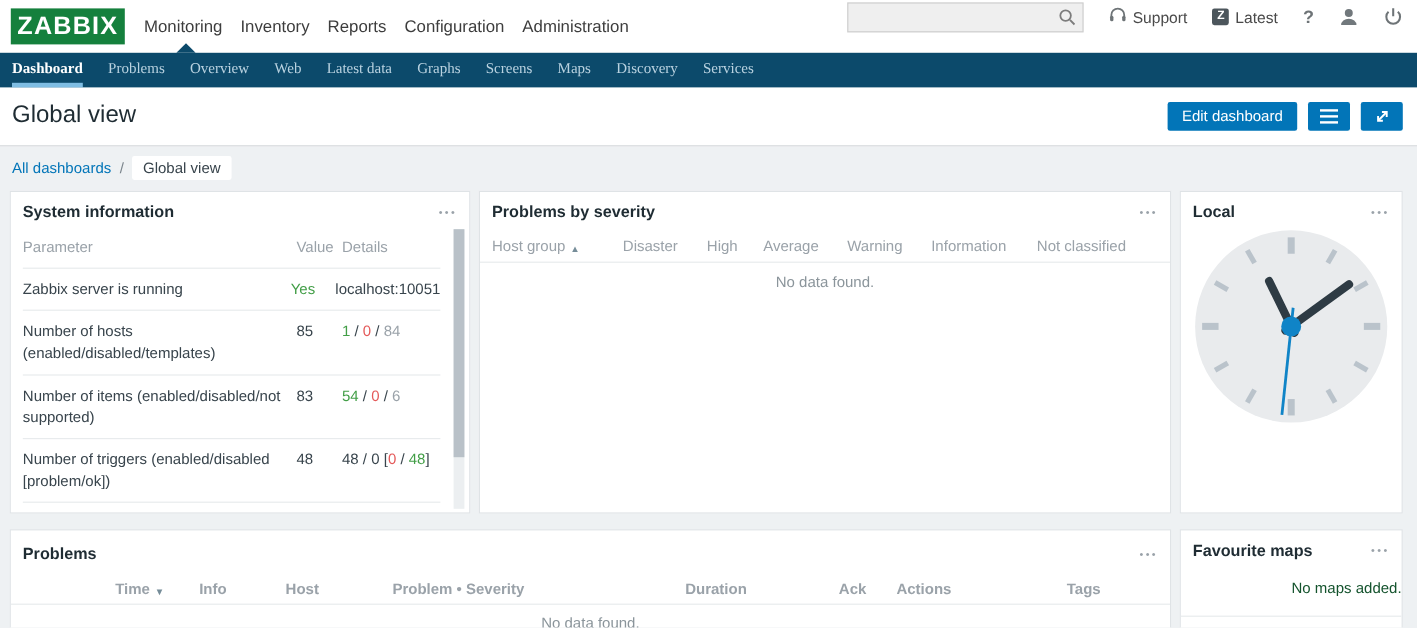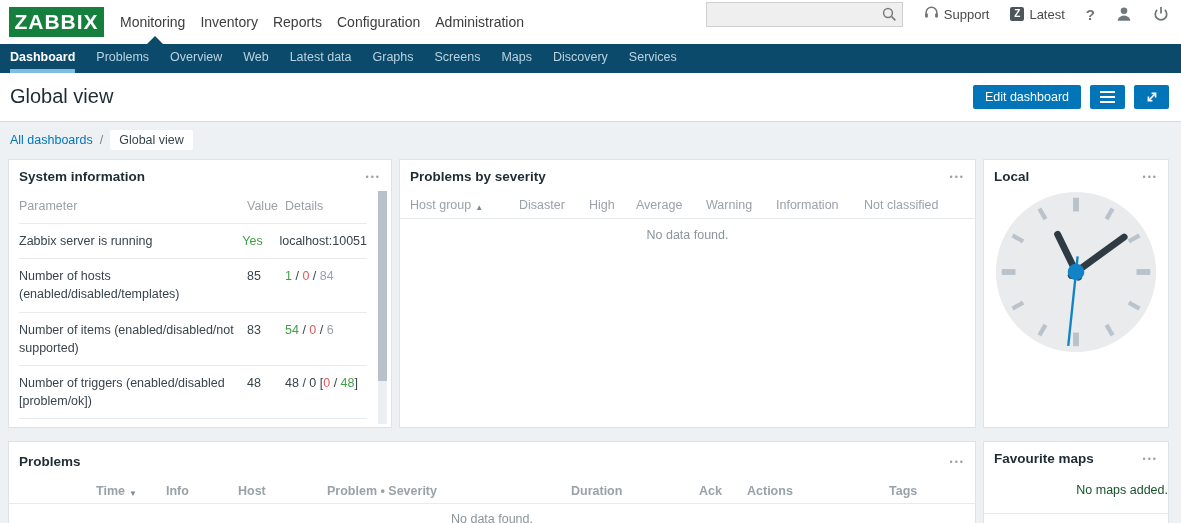--- a/index.html
+++ b/index.html
@@ -34,21 +34,21 @@
   
   .subnav { position:absolute; top:44px; left:0; width:100%; height:29px; background:#0c4a6b; }
   .subnav .caret {
     position:absolute; top:-8px; left:147px; width:0; height:0;
     border-left:8px solid transparent; border-right:8px solid transparent;
     border-bottom:8px solid #0c4a6b;
   }
   .subnav ul { display:flex; gap:21px; padding-left:10px; list-style:none; height:29px; }
   .subnav li {
     height:29px; line-height:26px; font-size:12.5px; color:#b9d2e0;
-    cursor:pointer; border-bottom:4px solid transparent; white-space:nowrap;
+    cursor:pointer; border-bottom:4px solid transparent; white-space:nowrap;font-family:Liberation Serif, serif;
   }
   .subnav li.active { color:#fff; font-weight:bold; border-bottom-color:#7fbde3; }
   
   .page-header { position:absolute; top:73px; left:0; width:100%; height:49px; background:#fff; border-bottom:1px solid #d6dadd; }
   .page-title { position:absolute; left:10px; top:12px; font-size:20px; color:#1f2c33; }
   .header-controls { position:absolute; right:12px; top:12px; display:flex; gap:9px;padding-left:31px; }
   .btn-blue {
     background:#0275b8; color:#fff; border:none; height:24px; font-size:12.5px;
     padding:0 12px; border-radius:2px; cursor:pointer; font-family:"Liberation Sans",sans-serif;
   }

